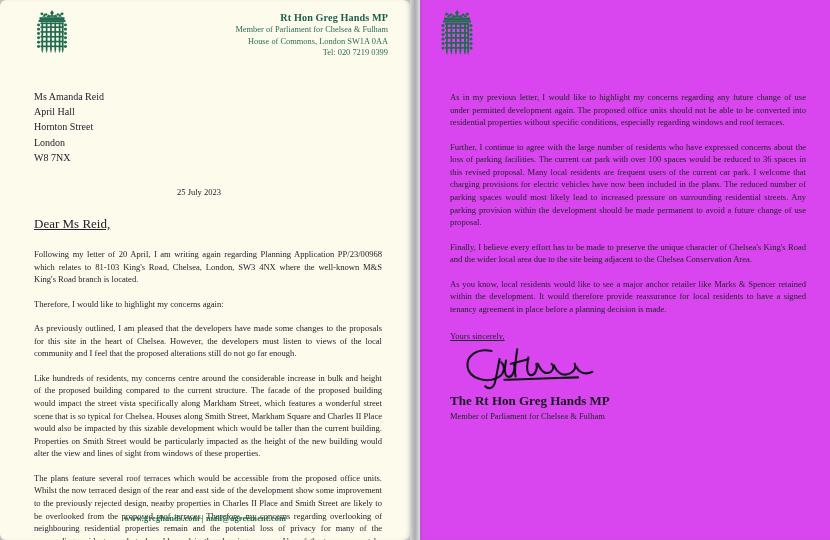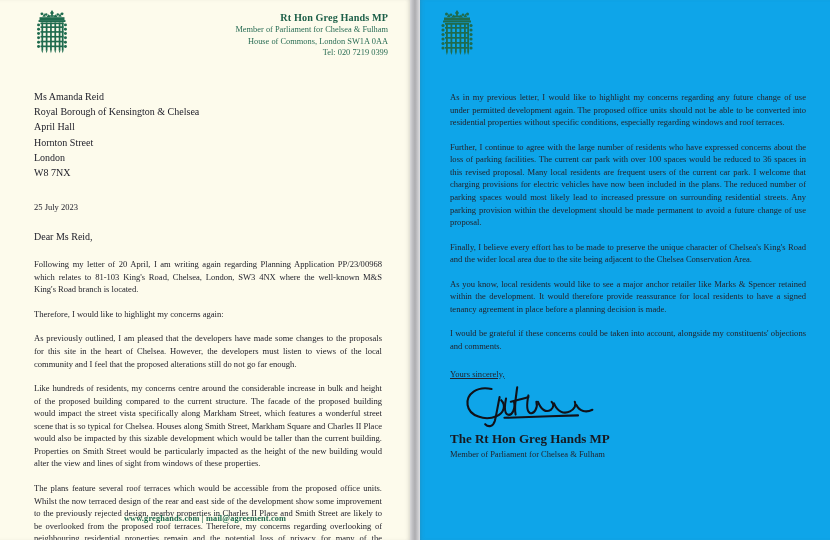--- a/index.html
+++ b/index.html
@@ -23,29 +23,30 @@
   .page {
     position: relative;
     height: 540px;
     box-sizing: border-box;
     overflow: hidden;
   }
   .page-left {
     width: 410px;
     background: #fdfbec;
     box-shadow: inset -3px 0 5px -3px rgba(90,90,90,0.35);
+    border-radius: 6px;
   }
   .gutter {
     width: 10px;
     background: linear-gradient(to right,
       #d8d8da 0%, #bfbfc2 25%, #adadb0 50%, #c5c5c8 75%, #dedee0 100%);
   }
   .page-right {
     width: 410px;
-    background: #0ea5e9;
+    background: #d946ef;
     box-shadow: inset 3px 0 5px -3px rgba(90,90,90,0.3);
   }
 
   
   .letterhead {
     position: relative;
     padding: 9px 22px 0 28px;
     display: flex;
     align-items: flex-start;
     justify-content: space-between;
@@ -80,29 +81,30 @@
   }
   .addressee {
     margin-top: 30px;
     font-size: 10px;
     line-height: 1.52;
     color: #22222c;
   }
   .addressee div { white-space: nowrap; }
   .date {
     margin-top: 22px;
-    text-align: left;
+    text-align: center;
     font-size: 8.5px;
     padding-right: 18px;
     color: #22222c;
   }
   .salutation {
     margin-top: 19px;
-    font-size: 10px;
+    font-size: 13px;
     color: #22222c;
+    text-decoration: underline;
   }
   .para {
     margin-top: 12px;
     font-size: 8.55px;
     line-height: 1.47;
     text-align: justify;
     color: #23232c;
     hyphens: none;
   }
   .para.first { margin-top: 16px; }
@@ -219,21 +221,20 @@
         <div class="lh-name">Rt Hon Greg Hands MP</div>
         <div class="lh-line">Member of Parliament for Chelsea &amp; Fulham</div>
         <div class="lh-line">House of Commons, London SW1A 0AA</div>
         <div class="lh-line">Tel: 020 7219 0399</div>
       </div>
     </div>
 
     <div class="letter-body">
       <div class="addressee">
         <div>Ms Amanda Reid</div>
-        <div>Royal Borough of Kensington &amp; Chelsea</div>
         <div>April Hall</div>
         <div>Hornton Street</div>
         <div>London</div>
         <div>W8 7NX</div>
       </div>
 
       <div class="date">25 July 2023</div>
 
       <div class="salutation">Dear Ms Reid,</div>
 
@@ -300,21 +301,20 @@
         </g>
       </svg>
     </div>
 
     <div class="right-inner">
       <div class="right-body">
         <p class="para">As in my previous letter, I would like to highlight my concerns regarding any future change of use under permitted development again. The proposed office units should not be able to be converted into residential properties without specific conditions, especially regarding windows and roof terraces.</p>
         <p class="para">Further, I continue to agree with the large number of residents who have expressed concerns about the loss of parking facilities. The current car park with over 100 spaces would be reduced to 36 spaces in this revised proposal. Many local residents are frequent users of the current car park. I welcome that charging provisions for electric vehicles have now been included in the plans. The reduced number of parking spaces would most likely lead to increased pressure on surrounding residential streets. Any parking provision within the development should be made permanent to avoid a future change of use proposal.</p>
         <p class="para">Finally, I believe every effort has to be made to preserve the unique character of Chelsea's King's Road and the wider local area due to the site being adjacent to the Chelsea Conservation Area.</p>
         <p class="para">As you know, local residents would like to see a major anchor retailer like Marks &amp; Spencer retained within the development. It would therefore provide reassurance for local residents to have a signed tenancy agreement in place before a planning decision is made.</p>
-        <p class="para">I would be grateful if these concerns could be taken into account, alongside my constituents' objections and comments.</p>
       </div>
 
       <div class="closing">Yours sincerely,</div>
 
       <div class="signature">
         <svg viewBox="0 0 200 60" width="160" height="48" aria-hidden="true">
           <g fill="none" stroke="#111118" stroke-width="2.6" stroke-linecap="round" stroke-linejoin="round">
             <path d="M42 10 C24 6, 10 16, 12 30 C14 44, 34 50, 48 44 C58 40, 60 30, 54 24"></path>
             <path d="M52 20 C50 30, 48 42, 46 50 C44 57, 38 58, 34 54"></path>
             <path d="M60 22 C58 32, 58 40, 62 42 C68 44, 72 34, 70 26"></path>

